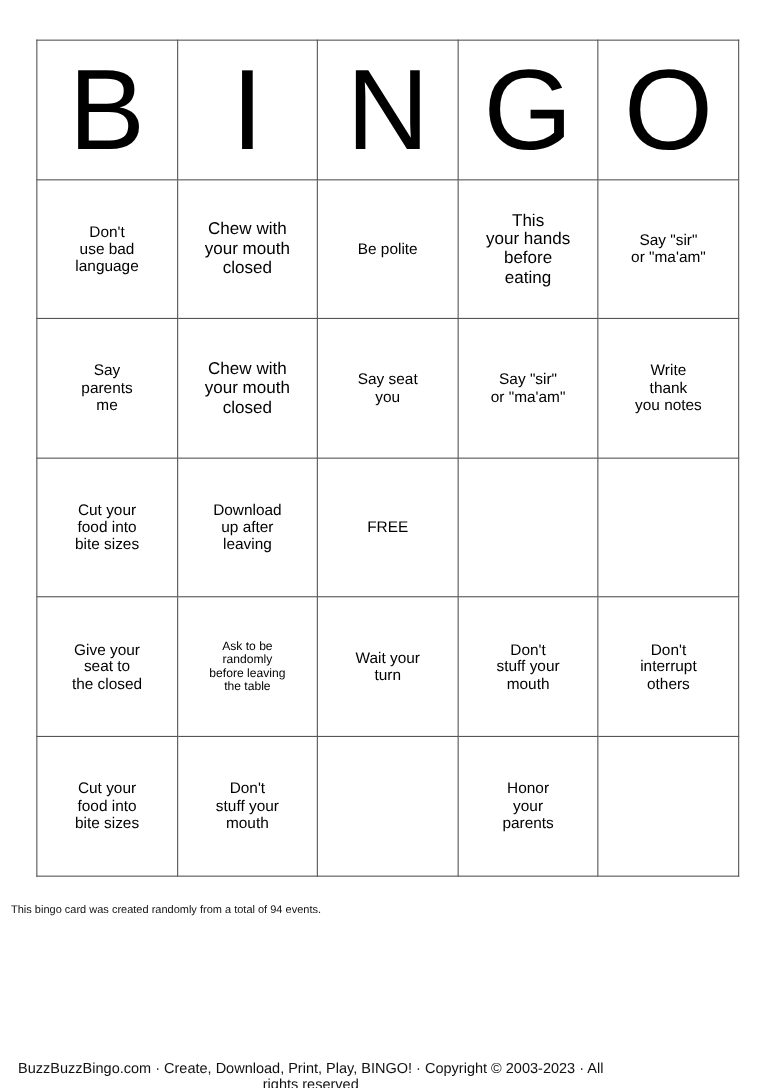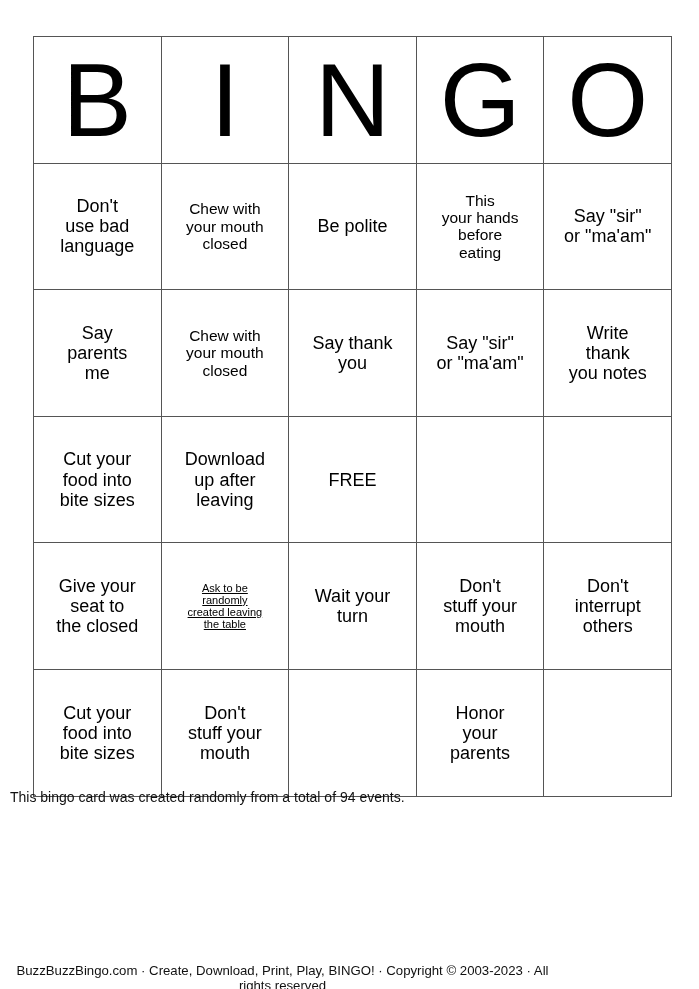--- a/index.html
+++ b/index.html
@@ -1,24 +1,24 @@
 <!DOCTYPE html>
 <html><head>
 <meta charset="utf-8">
 <style>
   html, body { margin: 0; padding: 0; background: #ffffff; }
   body { width: 699px; height: 989px; position: relative; font-family: "Liberation Sans", sans-serif; color: #000; overflow: hidden; }
   .grid { position: absolute; left: 33px; top: 36px; width: 633px; height: 760px; border-collapse: collapse; table-layout: fixed; }
   .grid td { border: 1px solid #555; width: 126.6px; height: 125.6px; text-align: center; vertical-align: middle; padding: 0; line-height: 1.12; }
   .hdr td { font-size: 104px; line-height: 1; }
   .cell .ln { display: block; }
-  .sz-l { font-size: 18px; margin-top: 40px; }
+  .sz-l { font-size: 14px; margin-top: 40px; }
   .sz-m { font-size: 15.5px; }
-  .sz-s { font-size: 11px; text-decoration: underline; }
-  .note { position: absolute; left: 10px; top: 789px; font-size: 14px; color: #111; }
+  .sz-s { font-size: 11px; }
+  .note { position: absolute; left: 10px; top: 822px; font-size: 10px; color: #111; }
   .footer { position: absolute; left: 0; width: 565px; top: 963px; text-align: center; font-size: 13.2px; color: #111; }
 </style>
 </head>
 <body>
 
 <table class="grid">
   <thead>
     <tr class="hdr">
       <td>B</td>
       <td>I</td>
@@ -58,21 +58,21 @@
           <span class="ln">Say</span>
           <span class="ln">parents</span>
           <span class="ln">me</span>
         </td>
         <td class="cell sz-m">
           <span class="ln">Chew with</span>
           <span class="ln">your mouth</span>
           <span class="ln">closed</span>
         </td>
         <td class="cell sz-l">
-          <span class="ln">Say thank</span>
+          <span class="ln">Say seat</span>
           <span class="ln">you</span>
         </td>
         <td class="cell sz-l">
           <span class="ln">Say "sir"</span>
           <span class="ln">or "ma'am"</span>
         </td>
         <td class="cell sz-l">
           <span class="ln">Write</span>
           <span class="ln">thank</span>
           <span class="ln">you notes</span>
@@ -97,21 +97,21 @@
       </tr>
       <tr>
         <td class="cell sz-l">
           <span class="ln">Give your</span>
           <span class="ln">seat to</span>
           <span class="ln">the closed</span>
         </td>
         <td class="cell sz-s">
           <span class="ln">Ask to be</span>
           <span class="ln">randomly</span>
-          <span class="ln">created leaving</span>
+          <span class="ln">before leaving</span>
           <span class="ln">the table</span>
         </td>
         <td class="cell sz-l">
           <span class="ln">Wait your</span>
           <span class="ln">turn</span>
         </td>
         <td class="cell sz-l">
           <span class="ln">Don't</span>
           <span class="ln">stuff your</span>
           <span class="ln">mouth</span>

